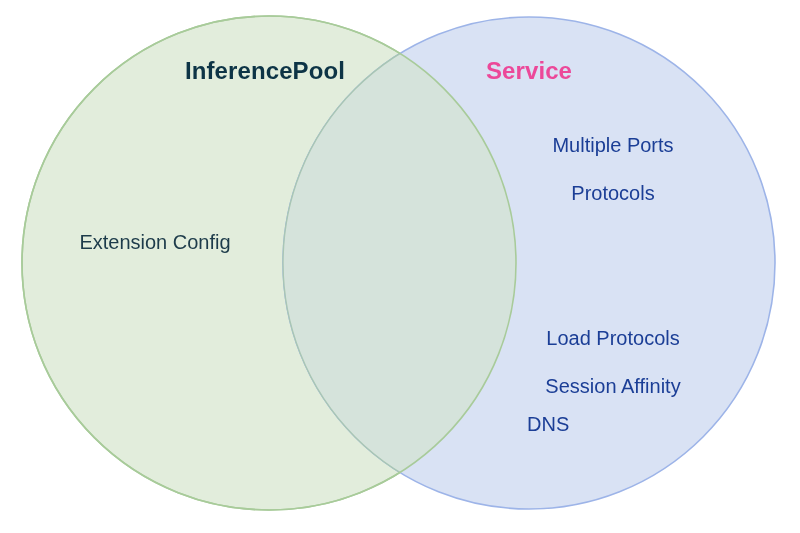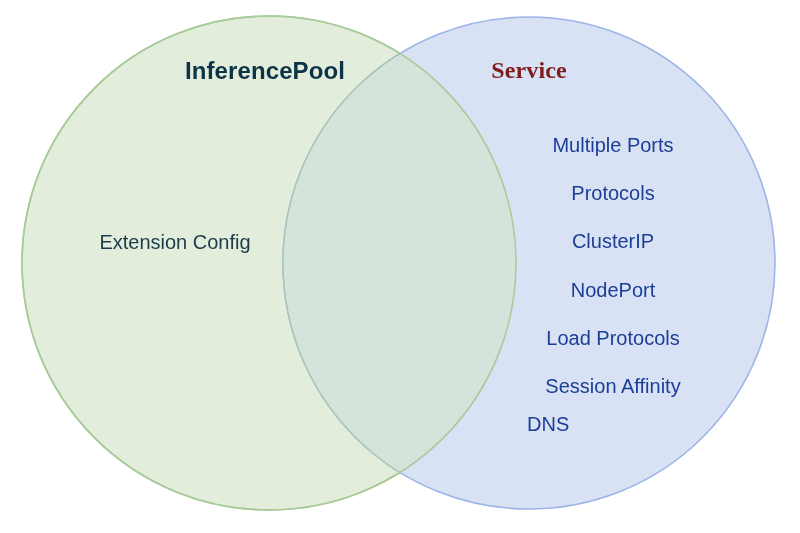--- a/index.html
+++ b/index.html
@@ -50,34 +50,32 @@
 
   #heading-left {
     left: 265px;
     top: 57px;
     color: #0d3446;
   }
 
   #heading-right {
     left: 529px;
     top: 57px;
-    color: #7f1d1d;
-    font-family: Liberation Serif, serif;
+    color: #ec4899;
   }
 
   .item {
     position: absolute;
     font-size: 20px;
     white-space: nowrap;
     transform: translateX(-50%);
   }
 
   .left-item {
     color: #1d3b4a;
-    margin-left: 20px;
   }
 
   .mid-item {
     color: #1d4250;
   }
 
   .right-item {
     color: #1b3e96;
   }
 
@@ -112,20 +110,18 @@
 
     <div class="heading" id="heading-left">InferencePool</div>
 
     <div class="heading" id="heading-right">Service</div>
 
     <div class="item left-item col-left" style="top:231px;">Extension Config</div>
 
 
     <div class="item right-item col-right" style="top:182px;">Protocols</div>
     <div class="item right-item col-right" style="top:134px;">Multiple Ports</div>
-    <div class="item right-item col-right" style="top:230px;">ClusterIP</div>
-    <div class="item right-item col-right" style="top:279px;">NodePort</div>
     <div class="item right-item col-right" style="top:327px;">Load Protocols</div>
     <div class="item right-item col-right" style="top:375px;">Session Affinity</div>
     <div class="item right-item" style="top:413px; left:527px; transform:none;">DNS</div>
 
   </div>
 </div>
 
 </body></html>

